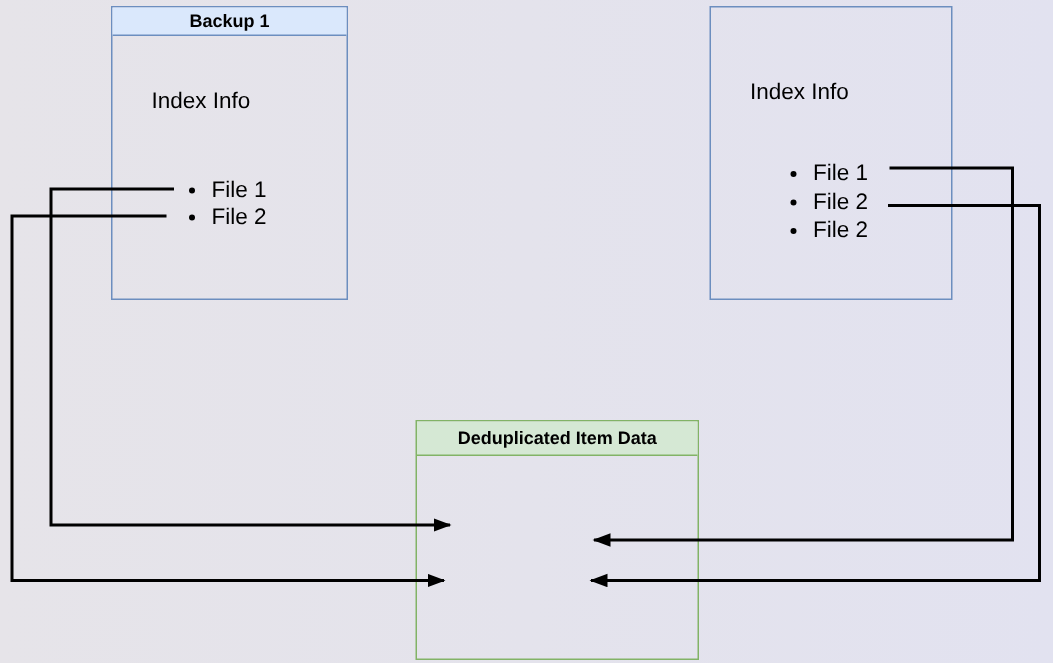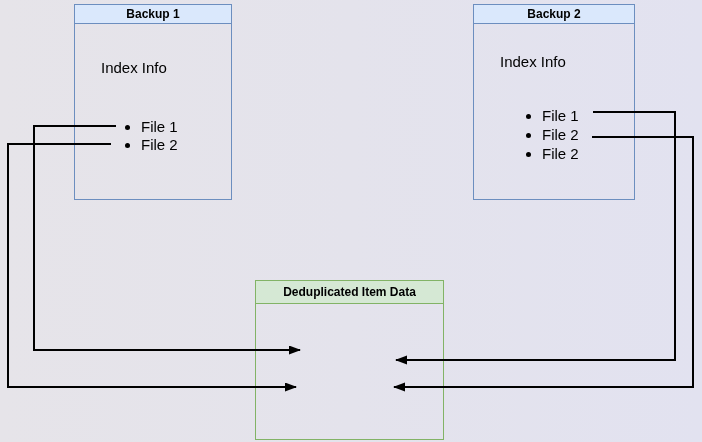--- a/index.html
+++ b/index.html
@@ -84,32 +84,29 @@
       <span>Backup 1</span>
     </div>
     <div class="subtitle">Index Info</div>
     <ul class="file-list">
       <li>File 1</li>
       <li>File 2</li>
     </ul>
   </div>
 
   <div class="box" id="backup2-box" style="border-color: rgb(108, 142, 191);">
-    <div class="box-header" style="background: rgb(218, 232, 252); border-color: rgb(108, 142, 191);">
-      <span>Backup 2</span>
-    </div>
     <div class="subtitle">Index Info</div>
     <ul class="file-list">
       <li>File 1</li>
       <li>File 2</li>
       <li>File 2</li>
     </ul>
   </div>
 
-  <div class="box" id="dedup-box" style="border-color: rgb(130, 179, 102);">
+  <div class="box" id="dedup-box" style="border-color: rgb(130, 179, 102); margin-left: 22px;">
     <div class="box-header" style="background: rgb(213, 232, 212); border-color: rgb(130, 179, 102);">
       <span>Deduplicated Item Data</span>
     </div>
   </div>
 
   <svg id="connector-layer" viewBox="0 0 702 442" xmlns="http://www.w3.org/2000/svg">
     <defs>
       <marker id="arrowhead" markerWidth="13" markerHeight="10" refX="11" refY="4.5" orient="auto" markerUnits="userSpaceOnUse">
         <path d="M0,0 L12,4.5 L0,9 Z" fill="#000000"></path>
       </marker>

